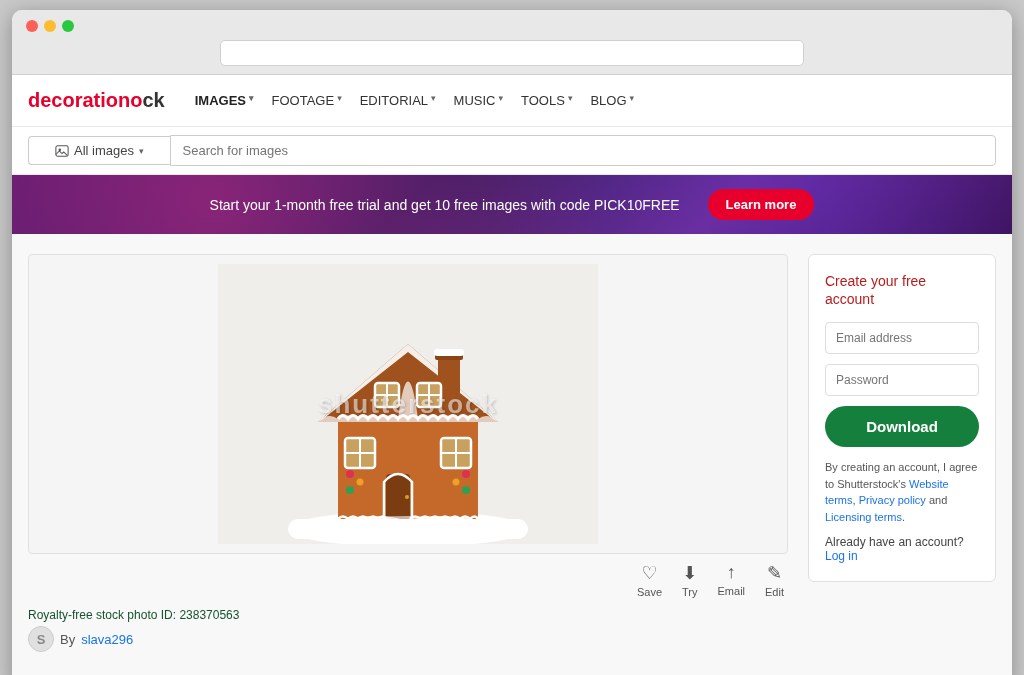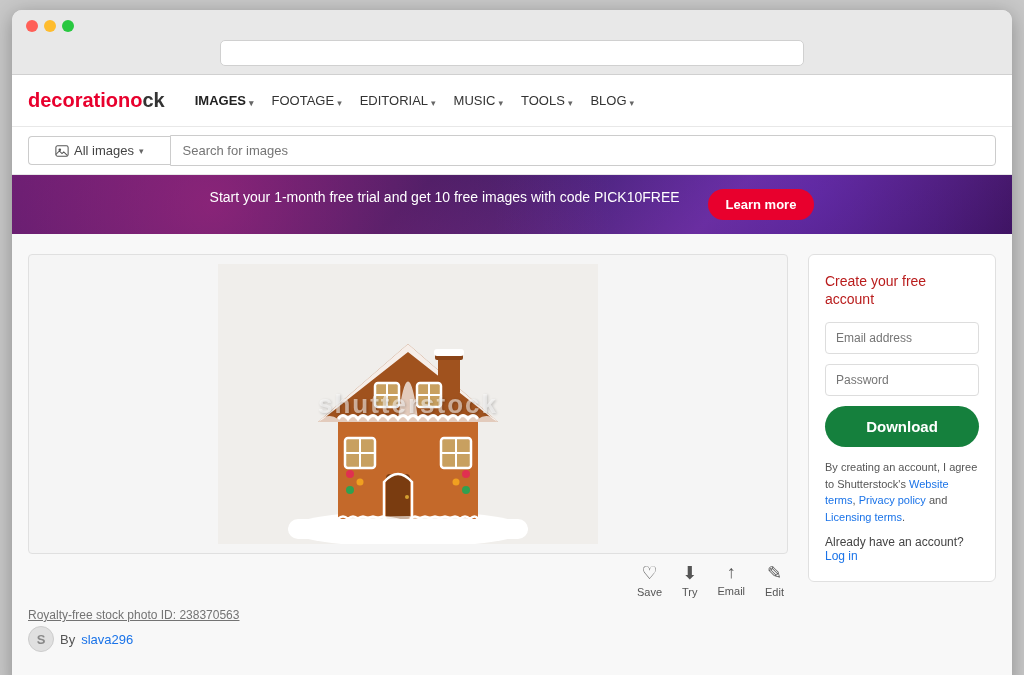--- a/index.html
+++ b/index.html
@@ -65,21 +65,21 @@
     .logo-stock { color: #333; }
     .logo-dot { color: #e8002d; }
     .nav-links {
       display: flex;
       gap: 18px;
       font-size: 13px;
       color: #333;
     }
     .nav-link {
       display: flex;
-      align-items: flex-end;
+      align-items: flex-start;
       gap: 3px;
       cursor: pointer;
       white-space: nowrap;
     }
     .nav-link-active { font-weight: 600; color: #222; }
     .chevron { font-size: 9px; color: #666; }
     
     .search-bar {
       display: flex;
       align-items: center;
@@ -107,21 +107,21 @@
       border-radius: 0 4px 4px 0;
       font-size: 13px;
       color: #999;
       outline: none;
     }
     
     .promo-banner {
       background: linear-gradient(135deg, #4a1a6b 0%, #2d1b5e 40%, #6b2d8b 70%, #3a1050 100%);
       padding: 14px 20px;
       display: flex;
-      align-items: flex-start;
+      align-items: center;
       justify-content: center;
       gap: 28px;
       position: relative;
       overflow: hidden;
       min-height: 56px;
     }
     .promo-banner::before {
       content: '';
       position: absolute;
       inset: 0;
@@ -192,22 +192,21 @@
       flex-direction: column;
       align-items: center;
       gap: 2px;
       cursor: pointer;
       color: #555;
     }
     .action-icon { font-size: 18px; }
     .image-meta {
       padding: 6px 0 4px;
       font-size: 12px;
-      color: #737373;
-      text-decoration: underline;
+      color: #14532d;
     }
     .image-title {
       font-size: 14px;
       font-weight: 600;
       color: #222;
       margin: 4px 0 8px;
     }
     .author-row {
       display: flex;
       align-items: center;

